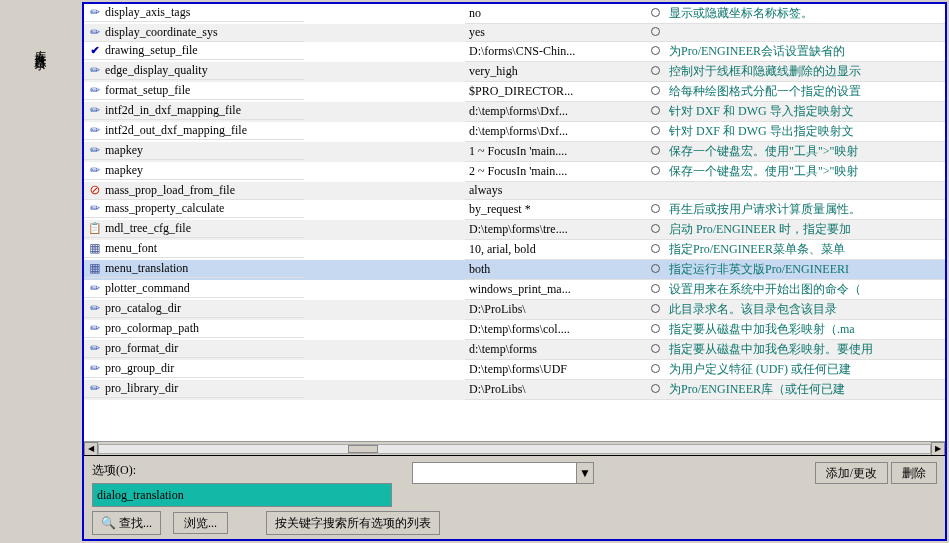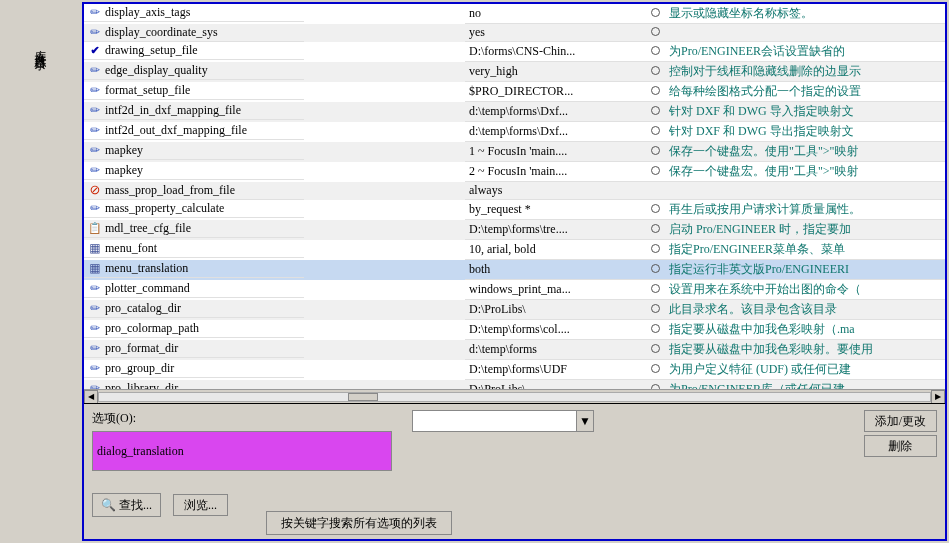--- a/index.html
+++ b/index.html
@@ -149,23 +149,23 @@
       gap: 2px;
     }
 
     .form-label {
       font-size: 12px;
       color: #000;
       margin-bottom: 2px;
     }
 
     .form-input {
-      height: 40px;
-      border: 1px solid #888;
-      background: #d946ef;
+      height: 24px;
+      border: 1px solid #888;
+      background: #14b8a6;
       padding: 0 4px;
       font-size: 12px;
       font-family: inherit;
     }
 
     .input-wide { width: 300px; }
 
     .input-with-arrow {
       display: flex;
       align-items: center;
@@ -198,21 +198,21 @@
       background: #d4d0c8;
       border: 1px solid #888;
       font-size: 12px;
       font-family: inherit;
       cursor: pointer;
       white-space: nowrap;
     }
 
     .action-btns {
       display: flex;
-      flex-direction: column;
+      flex-direction: row;
       gap: 3px;
       margin-left: auto;
     }
 
     .bottom-row {
       display: flex;
       align-items: center;
       gap: 8px;
     }
 
@@ -224,27 +224,26 @@
       padding: 0 8px;
       background: #d4d0c8;
       border: 1px solid #888;
       font-size: 12px;
       font-family: inherit;
       cursor: pointer;
     }
 
     .keyword-btn {
       height: 24px;
-      padding: 0 14px;
+      padding: 0 8px;
       background: #d4d0c8;
       border: 1px solid #888;
       font-size: 12px;
       font-family: Liberation Mono, monospace;
       cursor: pointer;
-      margin-top: 36px;
     }
     .close-btn {
       height: 20px;
       padding: 0 12px;
       background: #d4d0c8;
       border: 1px solid #888;
       font-size: 12px;
       cursor: pointer;
     }
 

